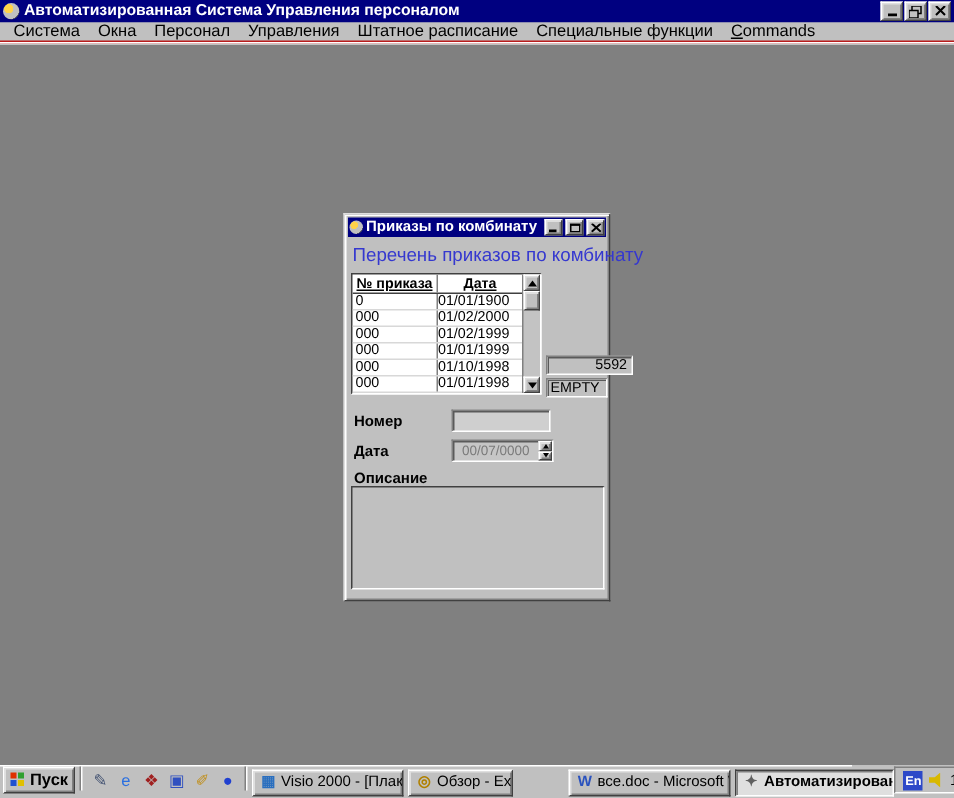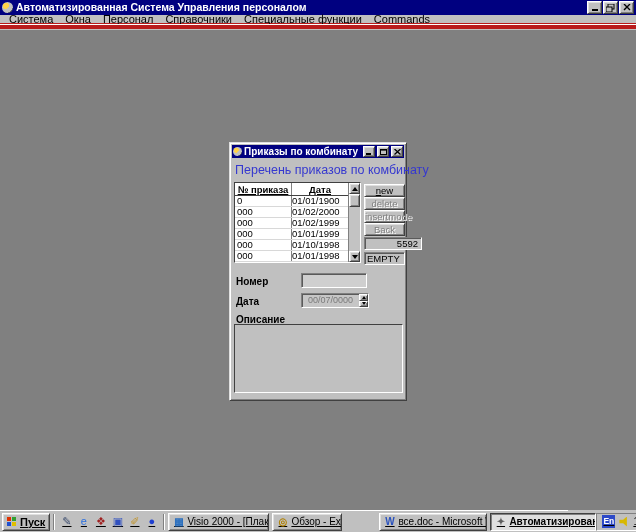--- a/index.html
+++ b/index.html
@@ -20,21 +20,21 @@
               display:flex; align-items:center; padding:0 2px; gap:3px;justify-content:flex-end; }
   .titlebar .title { color:#fff; font-size:10.5px; font-weight:bold; flex:1; white-space:nowrap; line-height:15px; }
   .appicon { width:11px; height:11px; border-radius:50%;
              background:radial-gradient(circle at 35% 35%, #ffd24a 0 30%, #c0c0c0 31% 70%, #606060 71%); flex:0 0 auto; }
   .ctrl { width:15px; height:13px; display:flex; align-items:center; justify-content:center; flex:0 0 auto; }
   .ctrl svg { display:block; }
   .ctrl-group { display:flex; gap:1px; }
 
   .menubar { position:absolute; left:0; top:15px; width:636px; height:14px; background:#c0c0c0;
              display:flex; align-items:center; padding-left:3px; font-size:11px;
-             border-bottom:6px solid #b91c1c; }
+             border-bottom:2px solid #b91c1c; }
   .menubar::after { content:""; position:absolute; left:0; bottom:-2px; width:100%; height:1px; background:#ffffff; }
   .menu-item { padding:0 6px; white-space:nowrap; line-height:13px; }
 
   .client { position:absolute; left:0; top:30px; width:636px; height:480px; background:#808080; }
 
   
   .dialog { position:absolute; left:229px; top:131px; width:178px; height:259px; background:#c0c0c0;
             border:1px solid; border-color:#dfdfdf #404040 #404040 #dfdfdf;
             box-shadow: inset 1px 1px 0 #ffffff, inset -1px -1px 0 #808080; margin-top: 11px; }
   .dlg-titlebar { position:absolute; left:2px; top:2px; right:2px; height:13px; background:#000080;
@@ -76,21 +76,21 @@
   .date-text { flex:1; font-size:9px; color:#7a7a7a; text-align:center; line-height:13px; }
   .spin { width:9px; height:13px; display:flex; flex-direction:column; }
   .spin .sbtn2 { height:6.5px; display:flex; align-items:center; justify-content:center; }
   .tri-up2 { width:0; height:0; border-left:2px solid transparent; border-right:2px solid transparent; border-bottom:3px solid #000; }
   .tri-dn2 { width:0; height:0; border-left:2px solid transparent; border-right:2px solid transparent; border-top:3px solid #000; }
   .memo { position:absolute; left:4px; top:181px; width:169px; height:69px; background:#c0c0c0;
           border:1px solid; border-color:#404040 #ffffff #ffffff #404040; }
 
   
   .taskbar { position:absolute; left:0; top:510px; width:568px; height:22px; background:#c0c0c0;
-             border-top:1px solid #ffffff; display:flex; align-items:center; padding:0 2px;text-decoration:underline; }
+             border-top:1px solid #ffffff; display:flex; padding:0 2px; }
   .start-btn { height:18px; display:flex; align-items:center; gap:3px; padding:0 4px; font-size:11px; font-weight:bold; }
   .winlogo { width:10px; height:10px; display:grid; grid-template-columns:4px 4px; grid-template-rows:4px 4px; gap:1px; }
   .winlogo span { display:block; }
   .sep { width:2px; height:16px; border-left:1px solid #808080; border-right:1px solid #ffffff; margin:0 3px; }
   .quicklaunch { display:flex; gap:4px; align-items:center; padding:0 2px; }
   .ql-icon { width:13px; height:13px; font-size:11px; line-height:13px; text-align:center; }
   .tasks { display:flex; align-items:center; gap:3px; }
   .taskbtn { height:18px; display:flex; align-items:center; gap:3px; padding:0 4px; font-size:10px;
              white-space:nowrap; overflow:hidden; }
   .taskbtn .ticon { width:11px; height:11px; font-size:10px; line-height:11px; text-align:center; font-weight:bold; flex:0 0 auto; }
@@ -131,21 +131,22 @@
         </svg>
     </span>
   </span>
 </div>
 
 <div class="menubar">
 
 <span class="menu-item">Система</span>
     <span class="menu-item">Окна</span>
     <span class="menu-item">Персонал</span>
-    <span class="menu-item">Справочники</span>
+    <span class="menu-item">Управления</span>
+    <span class="menu-item">Штатное расписание</span>
     <span class="menu-item">Специальные функции</span>
     <span class="menu-item"><u>C</u>ommands</span>
   </div>
 
 <div class="client"></div>
 
 <div class="dialog">
   <div class="dlg-titlebar">
     <span class="dlg-icon"></span>
     <span class="title">Приказы по комбинату</span>
@@ -213,27 +214,20 @@
           <span class="tri-up"></span>
         </span>
       <span class="thumb raised"></span>
       <span class="strack"></span>
       <span class="sbtn raised">
           <span class="tri-dn"></span>
         </span>
     </div>
   </div>
 
-  <div class="nav-col">
-
-  <div class="nav-btn raised"><u>n</u>ew</div>
-      <div class="nav-btn raised disabled">delete</div>
-      <div class="nav-btn raised disabled">insertmode</div>
-      <div class="nav-btn raised disabled">Back</div>
-    </div>
   <div class="count-field sunken">5592</div>
   <div class="status-field sunken">EMPTY</div>
 
   <div class="fld-label" style="top:133px">Номер</div>
   <div class="num-input sunken"></div>
 
   <div class="fld-label" style="top:153px">Дата</div>
   <div class="date-input sunken">
     <span class="date-text">00/07/0000</span>
     <span class="spin">

